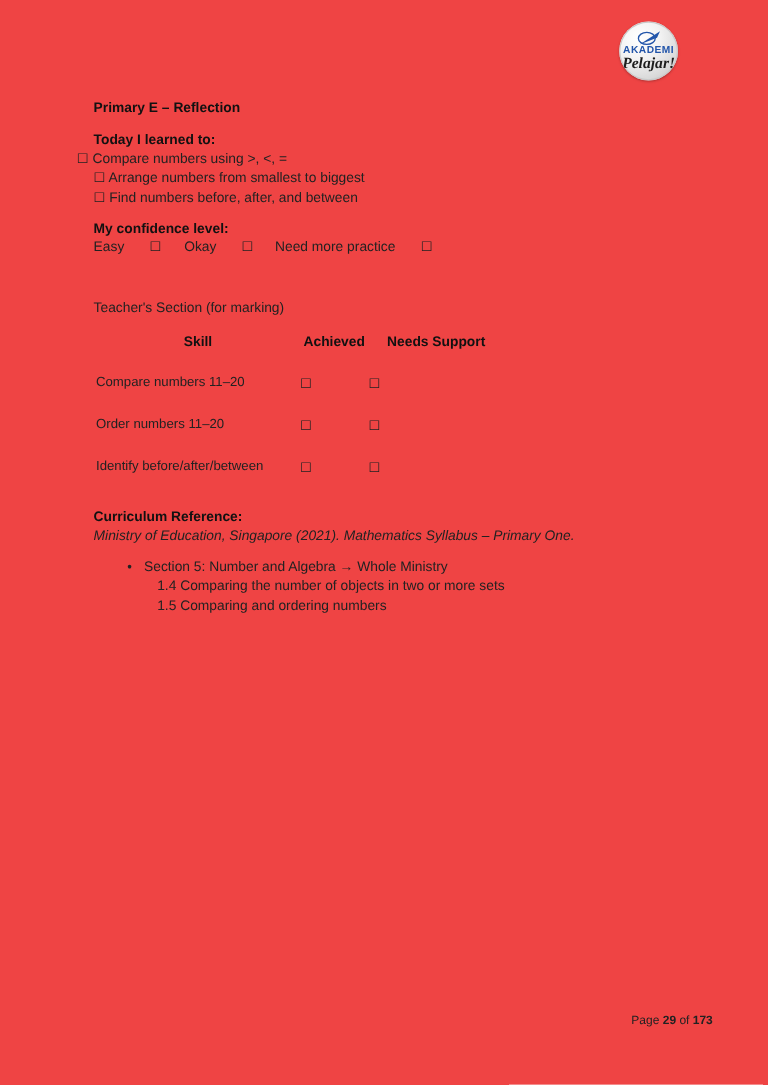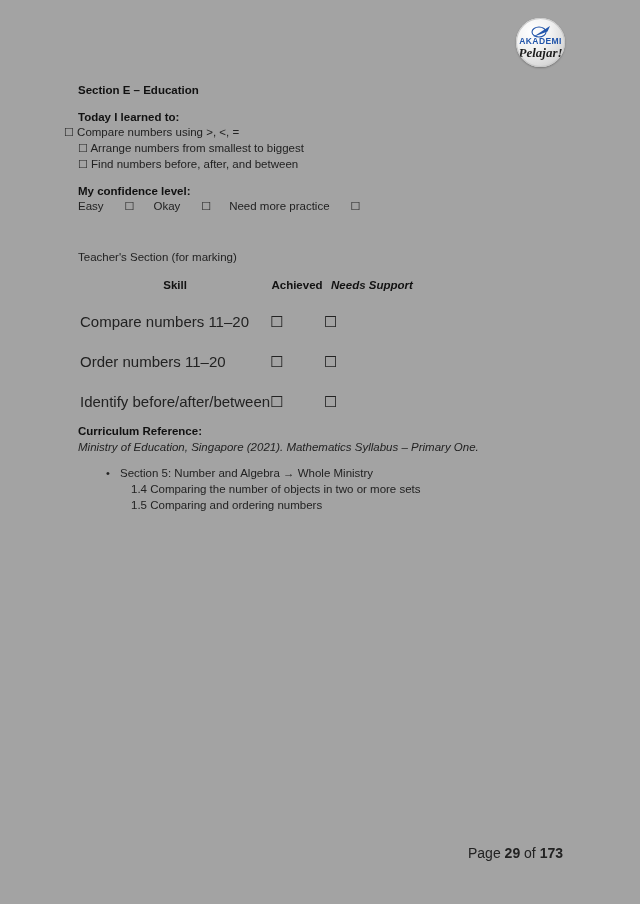--- a/index.html
+++ b/index.html
@@ -4,21 +4,21 @@
 <style>
   html, body {
     margin: 0;
     padding: 0;
     background: #ffffff;
   }
   .page {
     position: relative;
     width: 640px;
     height: 904px;
-    background: #a3a3a3;
+    background: #ef4444;
     font-family: "Liberation Sans", sans-serif;
     color: #1a1a1a;
     overflow: hidden;
   }
 
   
   .logo {
     position: absolute;
     top: 18px;
     left: 516px;
@@ -115,29 +115,29 @@
   .ttable th {
     text-align: center;
     font-size: 11.5px;
     font-weight: bold;
     color: #111111;
     padding: 0 0 22px 0;
     white-space: nowrap;
   }
   .ttable td {
     text-align: left;
-    font-size: 15px;
+    font-size: 11px;
     color: #222222;
     padding: 0 0 22px 0;
     white-space: nowrap;
     vertical-align: top;
   }
   .col-skill { width: 170px; }
   .col-ach   { width: 57px; }
-  .col-needs { width: 113px; font-style: italic; }
+  .col-needs { width: 113px; }
   .tbox {
     font-family: "DejaVu Sans", sans-serif;
     font-size: 11px;
     color: #333333;
   }
 
   
   .curric-head {
     position: absolute;
     left: 78px;
@@ -178,42 +178,42 @@
   .sub-1 { top: 483px; }
   .sub-2 { top: 499px; }
 
   
   .footer {
     position: absolute;
     left: 0;
     top: 845px;
     width: 640px;
     text-align: right;
-    padding-right: 77px;
+    padding-right: 46px;
     box-sizing: border-box;
-    font-size: 14px;
+    font-size: 10px;
     color: #222222;
   }
   .footer b { font-weight: bold; }
 </style>
 </head>
 <body>
 
 <div class="page">
 
   <div class="logo">
     <svg class="logo-swoosh" viewBox="0 0 50 28">
       <ellipse cx="22" cy="14" rx="14" ry="10" fill="none" stroke="#2255aa" stroke-width="2.2"></ellipse>
       <path d="M10 24 L44 2 L39 13 Z" fill="#2255aa"></path>
     </svg>
     <div class="logo-akademi">AKADEMI</div>
     <div class="logo-pelajar">Pelajar!</div>
   </div>
 
-  <div class="block h-bold" style="left:78px; top:82px;">Section E – Education</div>
+  <div class="block h-bold" style="left:78px; top:82px;">Primary E – Reflection</div>
 
   <div class="block h-bold" style="left:78px; top:109px;">Today I learned to:</div>
 
   <div class="block check-line" style="left:64px; top:124px;">
     <span class="cbox">☐</span>
     <span>Compare numbers using &gt;, &lt;, =</span>
   </div>
   <div class="block check-line" style="left:78px; top:140px;">
     <span class="cbox">☐</span>
     <span>Arrange numbers from smallest to biggest</span>

